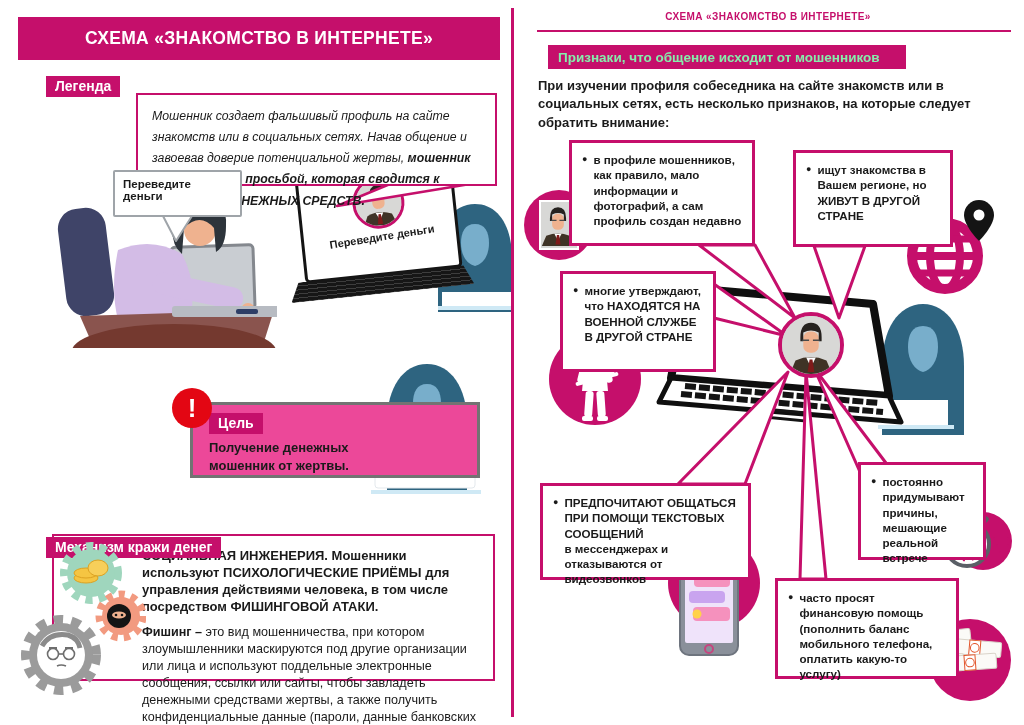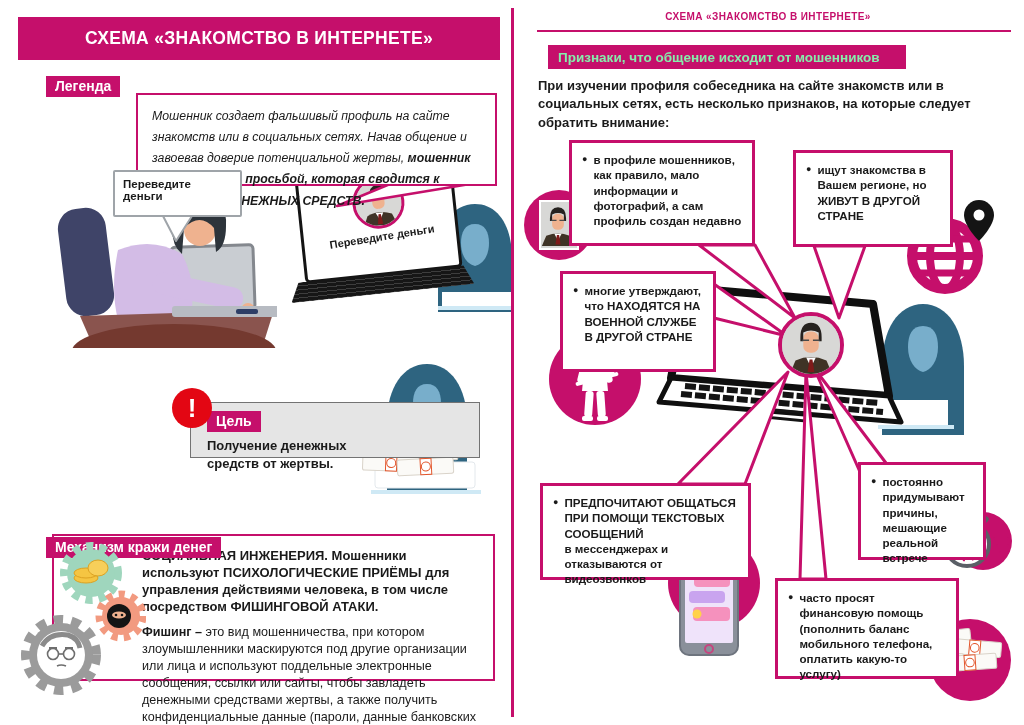--- a/index.html
+++ b/index.html
@@ -26,21 +26,21 @@
   .llap{left:285px;top:168px;width:184px;height:138px;transform:rotate(-6deg);z-index:1;}
   .llap-screen{position:absolute;left:16px;top:0;width:152px;height:102px;background:#fff;
     border:3.5px solid #141414;border-radius:5px;}
   .llap-photo{position:absolute;left:52px;top:6px;width:46px;height:46px;border-radius:50%;
     border:3px solid #c50f6b;overflow:hidden;background:#d8d8d6;}
   .llap-cap{position:absolute;left:8px;top:60px;width:140px;text-align:center;font-weight:bold;
     font-size:11px;transform:rotate(-3deg);}
   .llap-base{position:absolute;left:0;top:106px;width:184px;height:20px;background:#161616;border-radius:3px;
     clip-path:polygon(5% 0,95% 0,100% 100%,0 100%);
     background-image:repeating-linear-gradient(180deg,#161616 0 3px,#3d3d3d 3px 4px);}
-  .goal-box{left:190px;top:402px;width:290px;height:56px;background:#e5e5e5;border:1px solid #737373;
+  .goal-box{left:190px;top:402px;width:290px;height:76px;background:#ec4899;border:3px solid #737373;
     box-sizing:border-box;padding:8px 12px 6px 16px;z-index:4;}
   .goal-text{font-weight:bold;font-size:13px;line-height:1.35;margin-top:5px;width:185px;}
   .alert{left:172px;top:388px;width:40px;height:40px;border-radius:50%;background:#e30613;color:#fff;
     display:flex;align-items:center;justify-content:center;font-weight:bold;font-size:26px;z-index:5;}
   .mech-label{left:46px;top:537px;z-index:5;}
   .mech-box{left:52px;top:534px;width:443px;height:147px;padding:12px 14px 10px 88px;z-index:3;}
   .mech-bold{font-weight:bold;font-size:13px;line-height:1.3;}
   .mech-phish{font-size:12.6px;line-height:1.36;margin-top:8px;}
   
   .rheader{left:512px;top:11px;width:512px;text-align:center;color:#c50f6b;font-weight:bold;
@@ -111,21 +111,21 @@
         </svg>
       </div>
       <div class="llap-cap">Переведите деньги</div>
     </div>
     <div class="llap-base"></div>
   </div>
 
   <div class="abs alert">!</div>
   <div class="abs goal-box">
     <span class="mlabel">Цель</span>
-    <div class="goal-text">Получение денежных средств от жертвы.</div>
+    <div class="goal-text">Получение денежных мошенник от жертвы.</div>
   </div>
 
   <svg class="abs z1" style="left:345px;top:362px" width="140" height="148" viewBox="0 0 140 148">
     <path d="M82,2 C106,2 122,26 122,60 L122,130 L42,130 L42,60 C42,26 58,2 82,2 Z" fill="#2e6480"></path>
     <path d="M82,22 C92,22 96,30 96,41 C96,54 90,62 82,64 C74,62 68,54 68,41 C68,30 72,22 82,22 Z" fill="#78aecb"></path>
     <rect x="30" y="100" width="100" height="26" rx="3" fill="#fff" stroke="#e3e8ec"></rect>
     <rect x="26" y="128" width="110" height="4" fill="#cfe9f5"></rect>
     <g stroke-width="1">
       <g transform="translate(26,72) rotate(-5)">
           <rect width="56" height="16" rx="2" fill="#fbfaf7" stroke="#d9d3c9"></rect>

